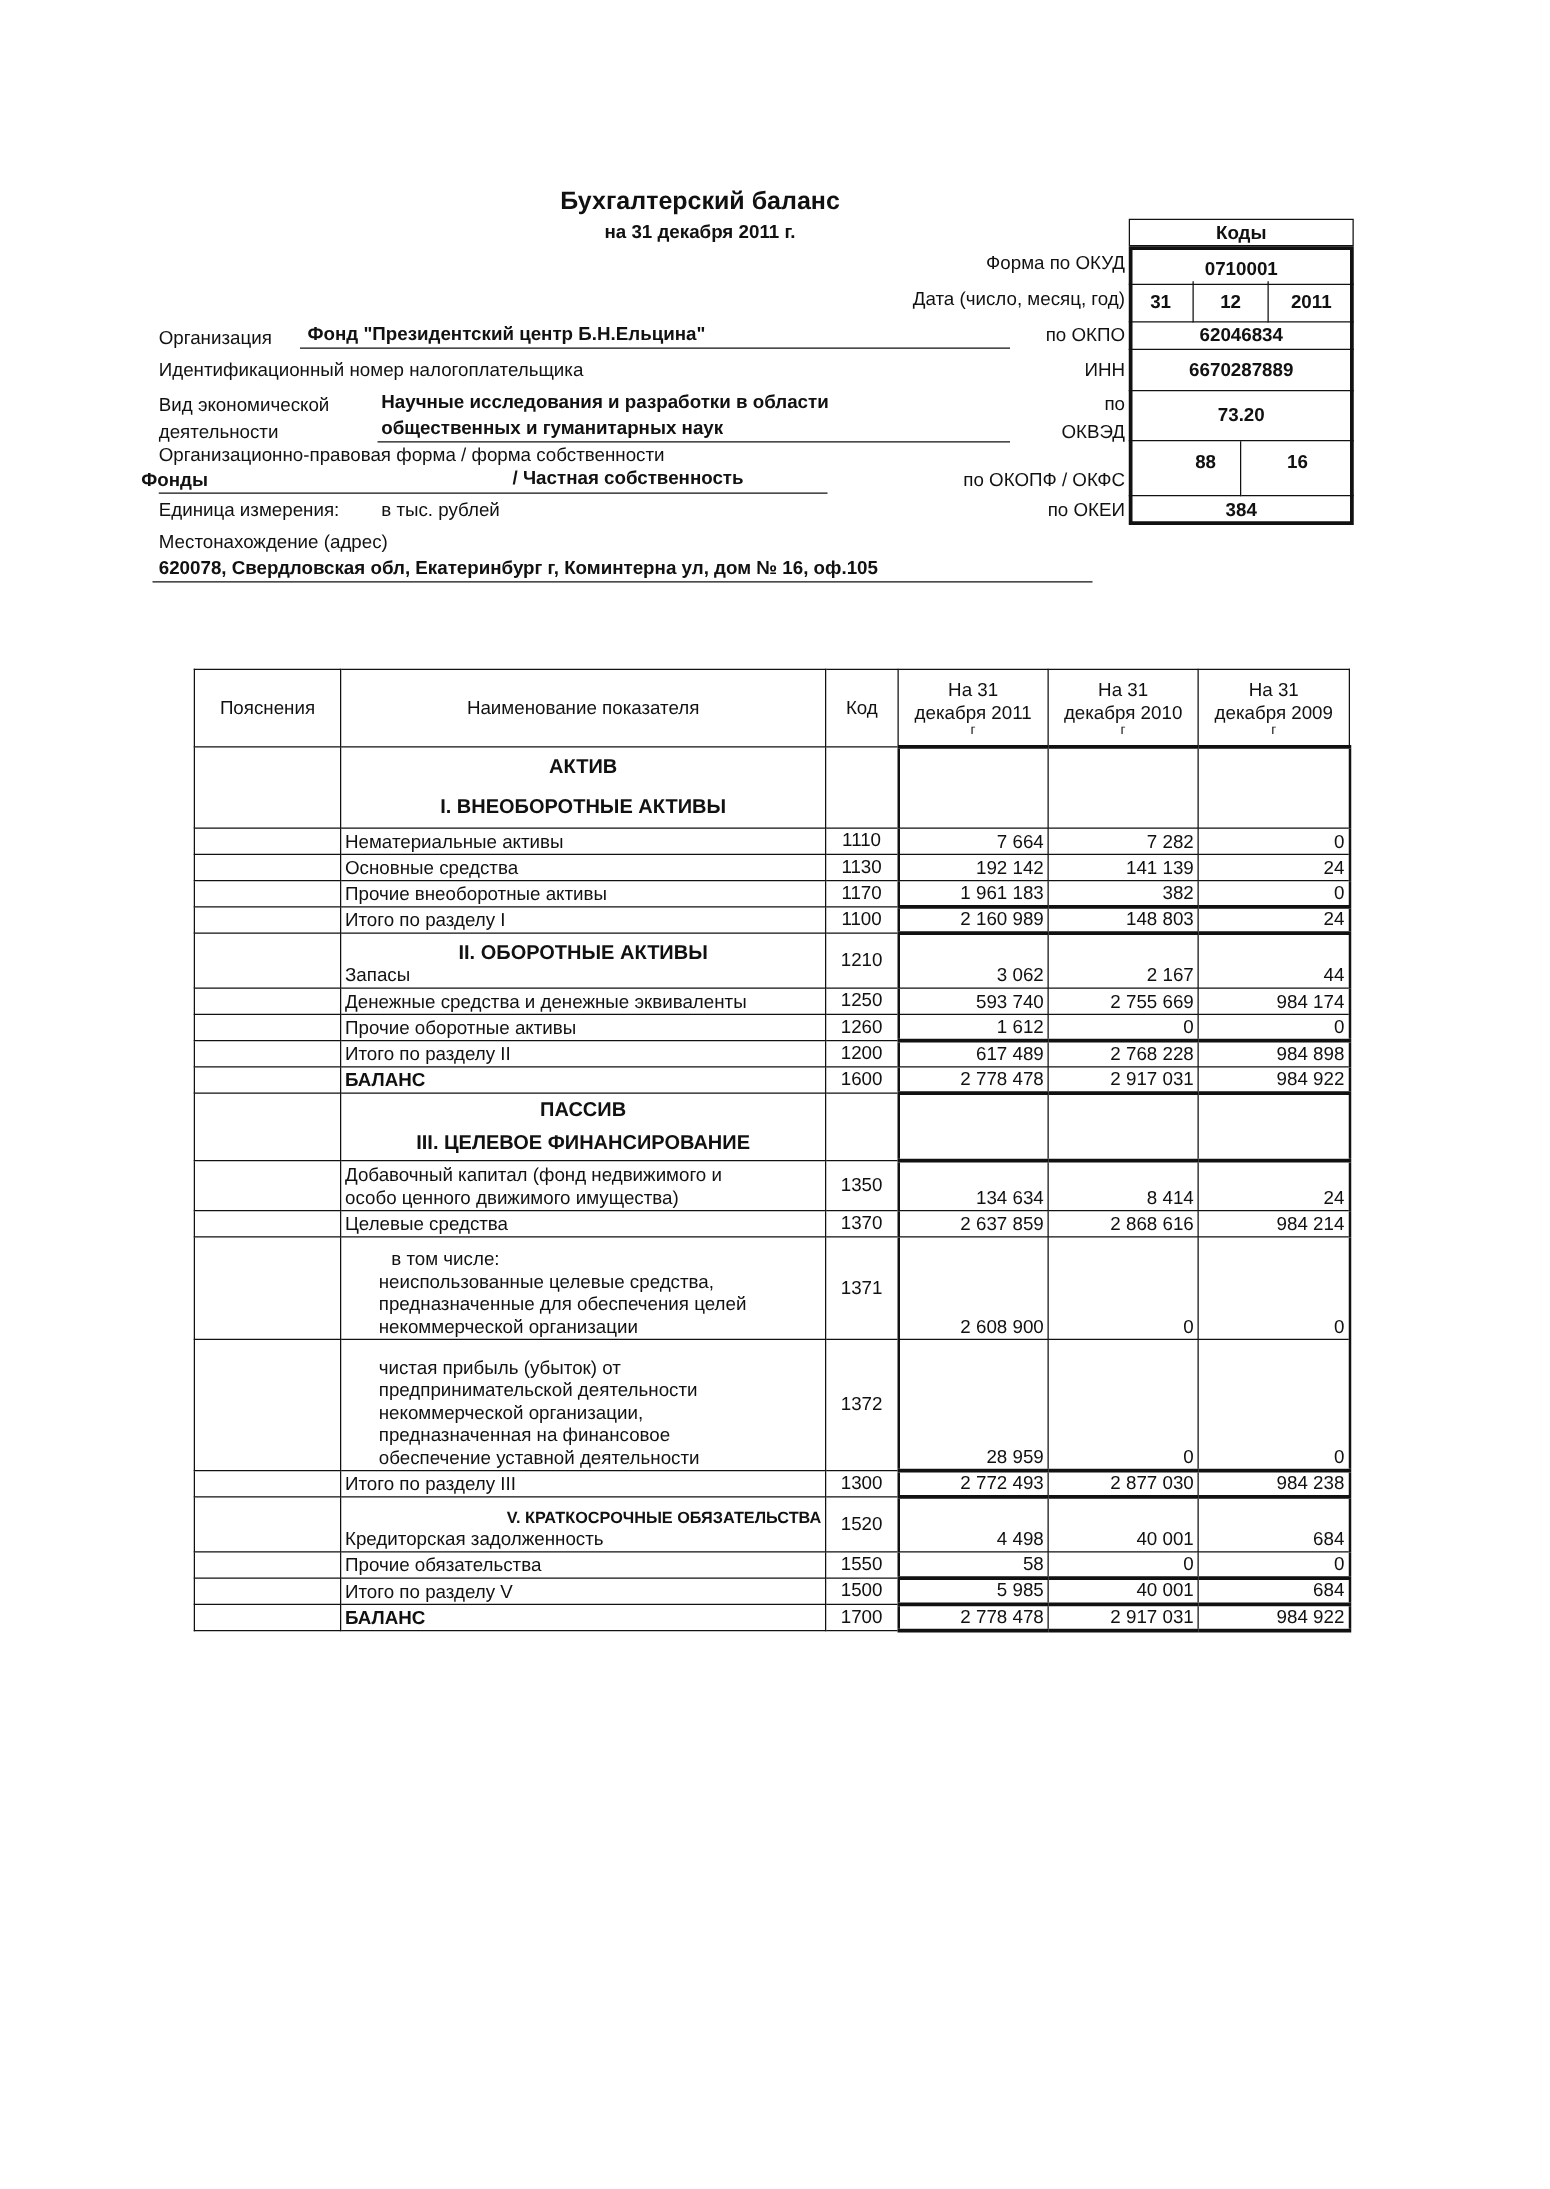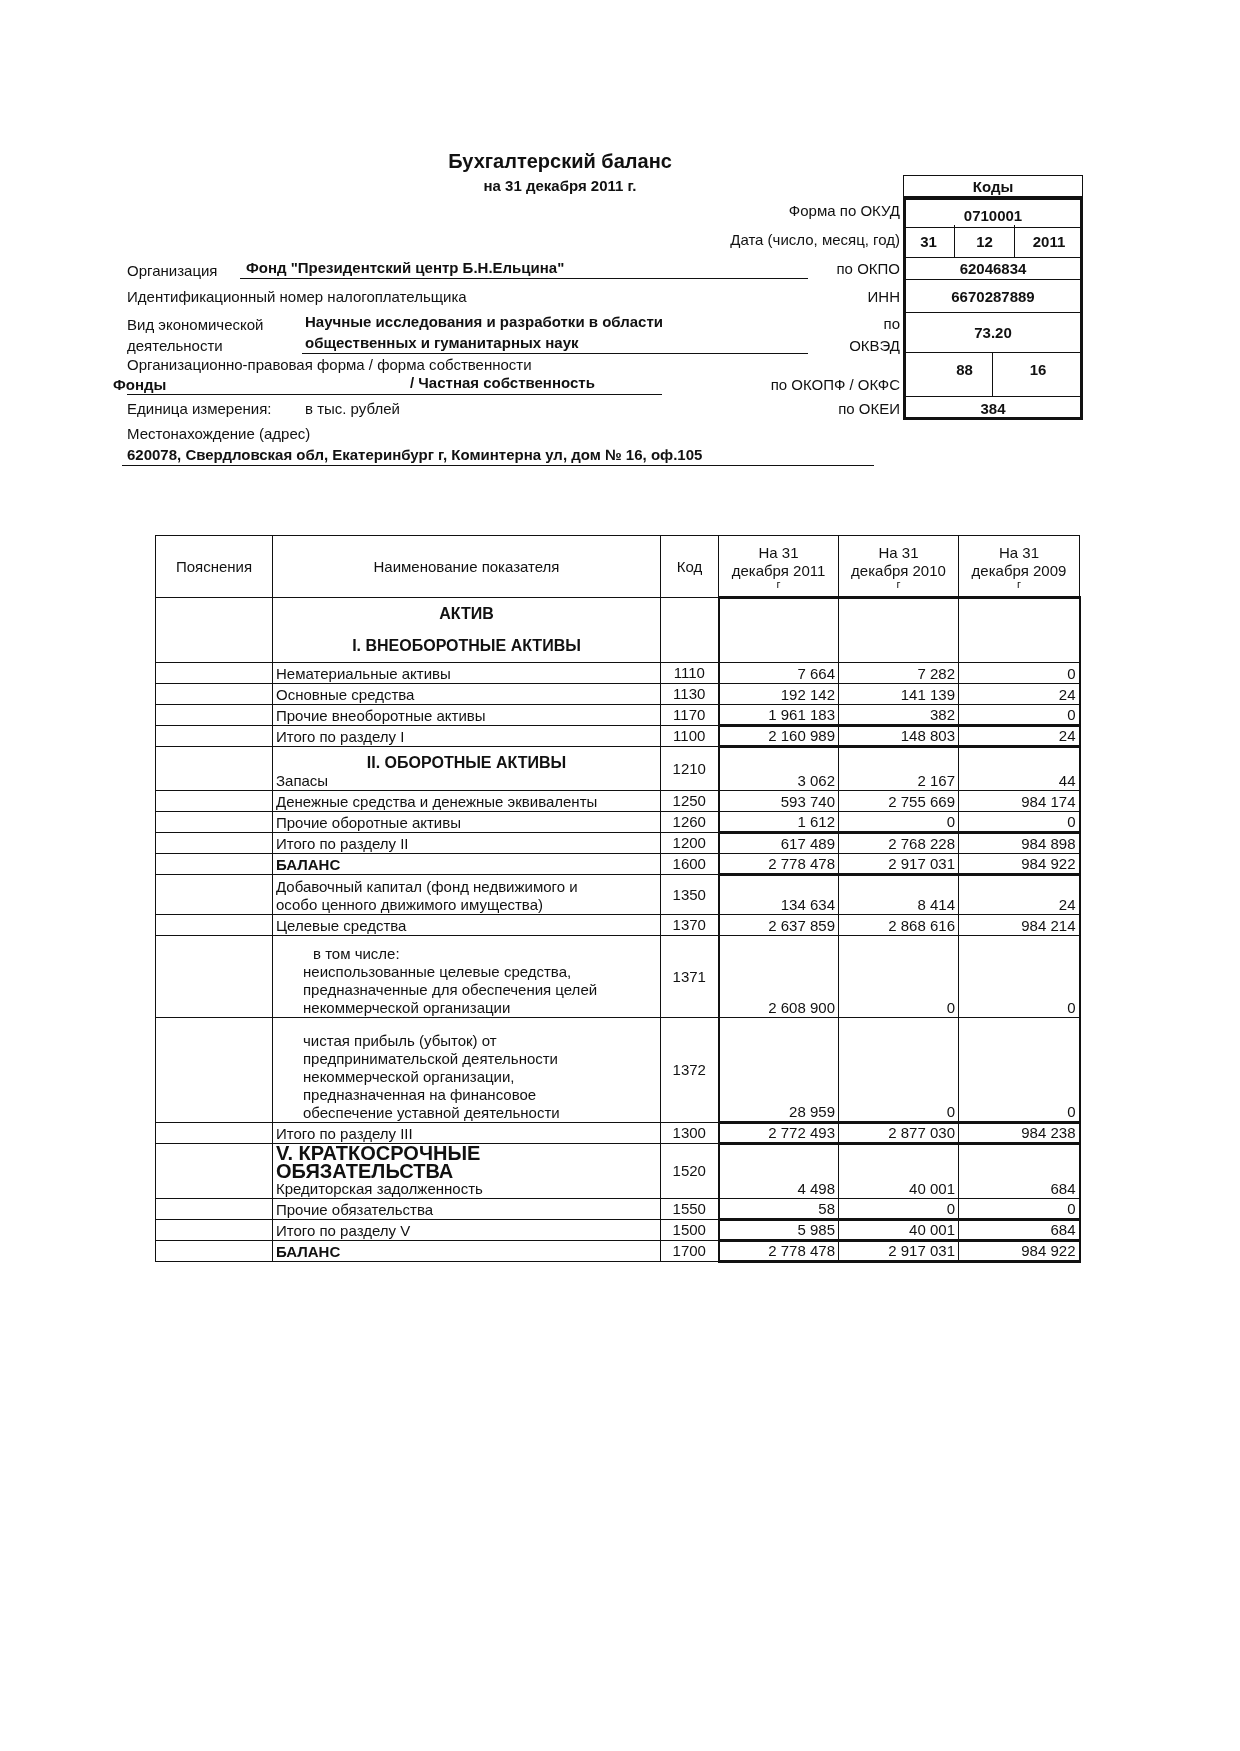--- a/index.html
+++ b/index.html
@@ -201,20 +201,31 @@
       </tr>
   <tr class="thickbottom" style="height:21px">
         <td></td>
         <td class="bold">БАЛАНС</td>
         <td class="code">1600</td>
         <td class="num thickcol">2 778 478</td>
         <td class="num">2 917 031</td>
         <td class="num thickright">984 922</td>
       </tr>
 
+  <tr class="thickbottom" style="height:54px">
+    <td></td>
+    <td class="sec" style="vertical-align:middle;line-height:26px;">
+          <span style="display:block">ПАССИВ</span>
+          <span style="display:block">III. ЦЕЛЕВОЕ ФИНАНСИРОВАНИЕ</span>
+        </td>
+    <td></td>
+    <td class="blank thickcol"></td>
+        <td class="blank"></td>
+        <td class="blank thickright"></td>
+  </tr>
 
   <tr style="height:40px">
         <td></td>
         <td>
           <span style="display:block">Добавочный капитал (фонд недвижимого и</span>
           <span style="display:block">особо ценного движимого имущества)</span>
         </td>
         <td class="code">1350</td>
         <td class="num thickcol">134 634</td>
         <td class="num">8 414</td>
@@ -260,21 +271,21 @@
         <td>Итого по разделу III</td>
         <td class="code">1300</td>
         <td class="num thickcol">2 772 493</td>
         <td class="num">2 877 030</td>
         <td class="num thickright">984 238</td>
       </tr>
 
   <tr style="height:44px">
     <td></td>
     <td>
-          <span style="display:block;text-align:left;font-weight:bold;font-size:20px;">V. КРАТКОСРОЧНЫЕ ОБЯЗАТЕЛЬСТВА</span>
+          <span style="display:block;text-align:right;font-weight:bold;font-size:13px;">V. КРАТКОСРОЧНЫЕ ОБЯЗАТЕЛЬСТВА</span>
           <span style="display:block">Кредиторская задолженность</span>
         </td>
     <td class="code">1520</td>
     <td class="num thickcol">4 498</td>
         <td class="num">40 001</td>
         <td class="num thickright">684</td>
   </tr>
   <tr style="height:21px">
         <td></td>
         <td>Прочие обязательства</td>

